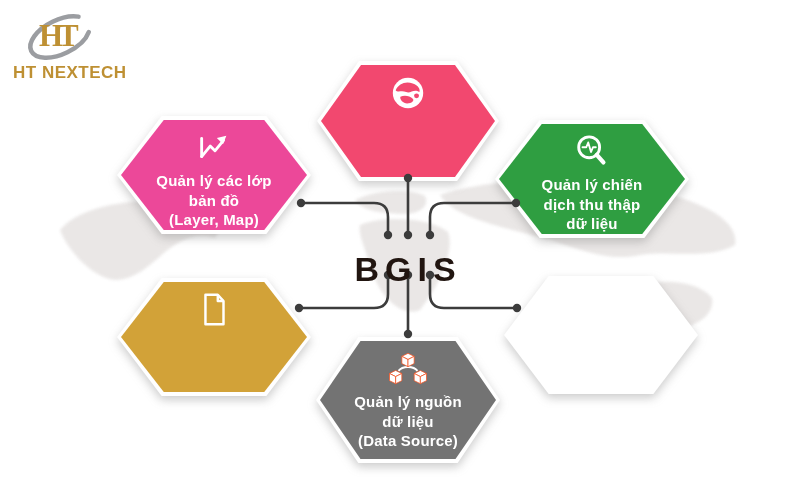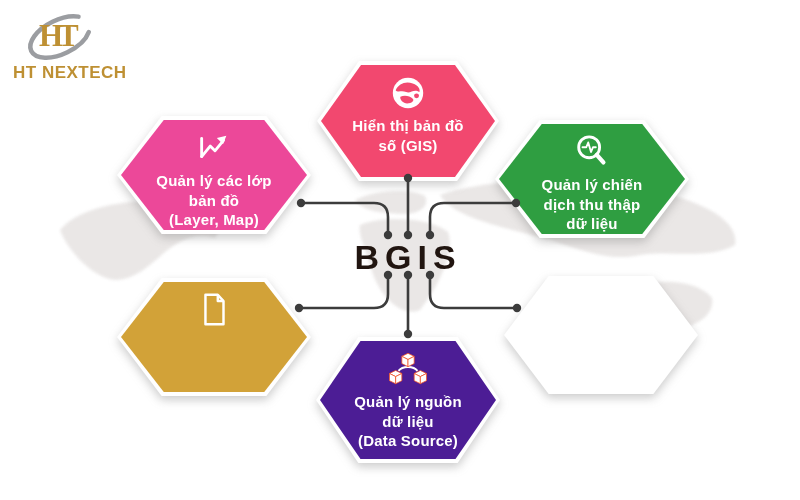--- a/index.html
+++ b/index.html
@@ -41,21 +41,21 @@
     white-space:pre-line; text-align:center; color:#fff;
     font-size:15px; font-weight:bold; line-height:1.3;
     margin-top:4px; letter-spacing:.2px;
   }
 
   
   .connectors { position:absolute; left:0; top:0; z-index:5; pointer-events:none; }
 
   
   .bgis {
-    position:absolute; z-index:6; left:318px; top:238px; width:180px;
+    position:absolute; z-index:6; left:318px; top:250px; width:180px;
     text-align:center; font-size:34px; font-weight:bold;
     letter-spacing:6px; color:#211510;
   }
 </style>
 </head>
 <body>
 
 <div class="stage">
 
   <svg class="worldmap" width="800" height="500" viewBox="0 0 800 500">
@@ -80,22 +80,20 @@
 
   <div class="hex" style="left:317px; top:61px; width:182px; height:120px;">
     <div class="hex-outer"></div>
     <div class="hex-fill" style="background: rgb(242, 72, 111);">
       <svg width="42" height="38" viewBox="0 0 44 40">
         <circle cx="22" cy="20" r="16" fill="#fff"></circle>
         <path d="M9,17 C12,10 20,7 27,10 C33,12 35,16 34,19 C28,15 25,21 20,19 C15,17 11,20 9,17 Z" fill="#F2486F"></path>
         <path d="M14,24 C18,22 24,23 27,26 C29,28 26,31 21,31 C17,31 13,27 14,24 Z" fill="#F2486F"></path>
         <circle cx="31" cy="23" r="2.6" fill="#F2486F"></circle>
       </svg>
-      <div class="hex-label">Hiển thị bản đồ
-số (GIS)</div>
     </div>
   </div>
 
   <div class="hex" style="left:117px; top:116px; width:194px; height:118px;">
     <div class="hex-outer"></div>
     <div class="hex-fill" style="background: #ec4899;">
       <svg width="42" height="38" viewBox="0 0 44 40">
         <g stroke="#fff" stroke-width="3" fill="none" stroke-linecap="round" stroke-linejoin="round">
           <path d="M9,10 L9,29"></path>
           <path d="M9,29 L18,18 L23,23 L32,12"></path>
@@ -129,21 +127,21 @@
         <g stroke="#fff" stroke-width="2.6" fill="none" stroke-linejoin="round">
           <path d="M13,4 L26,4 L32,10.5 L32,35 L13,35 Z"></path>
           <path d="M26,4 L26,10.5 L32,10.5"></path>
         </g>
       </svg>
     </div>
   </div>
 
   <div class="hex" style="left:316px; top:337px; width:184px; height:126px;">
     <div class="hex-outer"></div>
-    <div class="hex-fill" style="background: #4c1d95;">
+    <div class="hex-fill" style="background: #737373;">
       <svg width="42" height="38" viewBox="0 0 44 40">
         <path d="M12,22 C16,16.5 28,16.5 32,22" stroke="#fff" stroke-width="2" fill="none"></path>
         <g fill="#fff" stroke="#F4501E" stroke-width="0.8" stroke-linejoin="round">
           <g transform="translate(22,9)">
             <path d="M0,-5.5 L6.5,-2.3 L0,1 L-6.5,-2.3 Z"></path>
             <path d="M-6.5,-2.3 L0,1 L0,8.5 L-6.5,5.3 Z"></path>
             <path d="M6.5,-2.3 L0,1 L0,8.5 L6.5,5.3 Z"></path>
           </g>
           <g transform="translate(9,27)">
             <path d="M0,-5.5 L6.5,-2.3 L0,1 L-6.5,-2.3 Z"></path>

